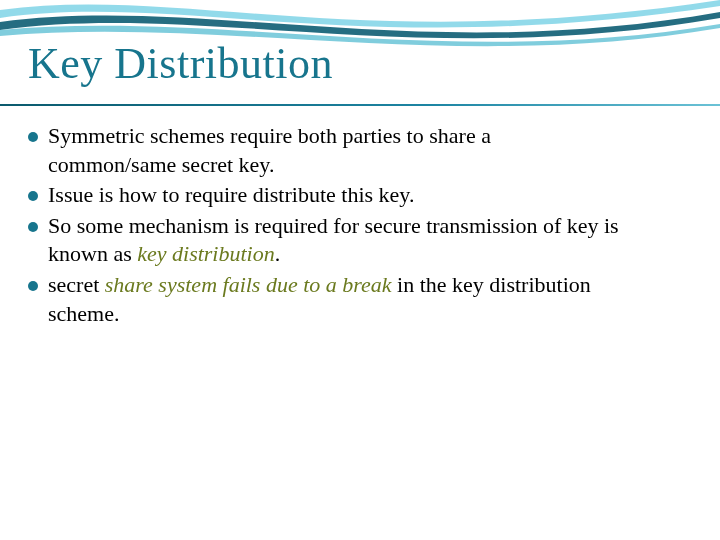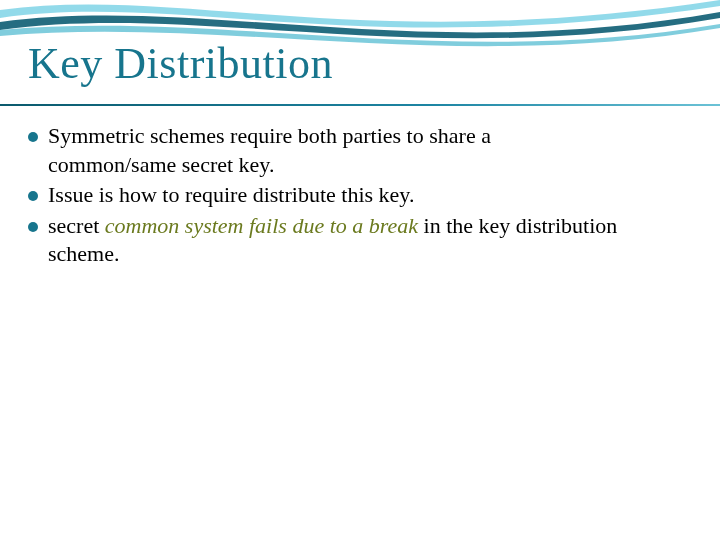--- a/index.html
+++ b/index.html
@@ -99,22 +99,28 @@
       </div>
     </div>
 
     <div class="bullet">
       <div class="dot"></div>
       <div class="btext">
         <span>Issue is how to require distribute this key.</span><span class="em-olive"></span><span></span>
       </div>
     </div>
 
+    <div class="bullet">
+      <div class="dot"></div>
+      <div class="btext">
+        <span>So some mechanism is required for secure transmission of key is known as </span><span class="em-olive">key distribution</span><span>.</span>
+      </div>
+    </div>
 
     <div class="bullet">
       <div class="dot"></div>
       <div class="btext">
-        <span>secret </span><span class="em-olive">common system fails due to a break</span><span> in the key distribution scheme.</span>
+        <span>secret </span><span class="em-olive">share system fails due to a break</span><span> in the key distribution scheme.</span>
       </div>
     </div>
 
   </div>
 </div>
 
 </body></html>

